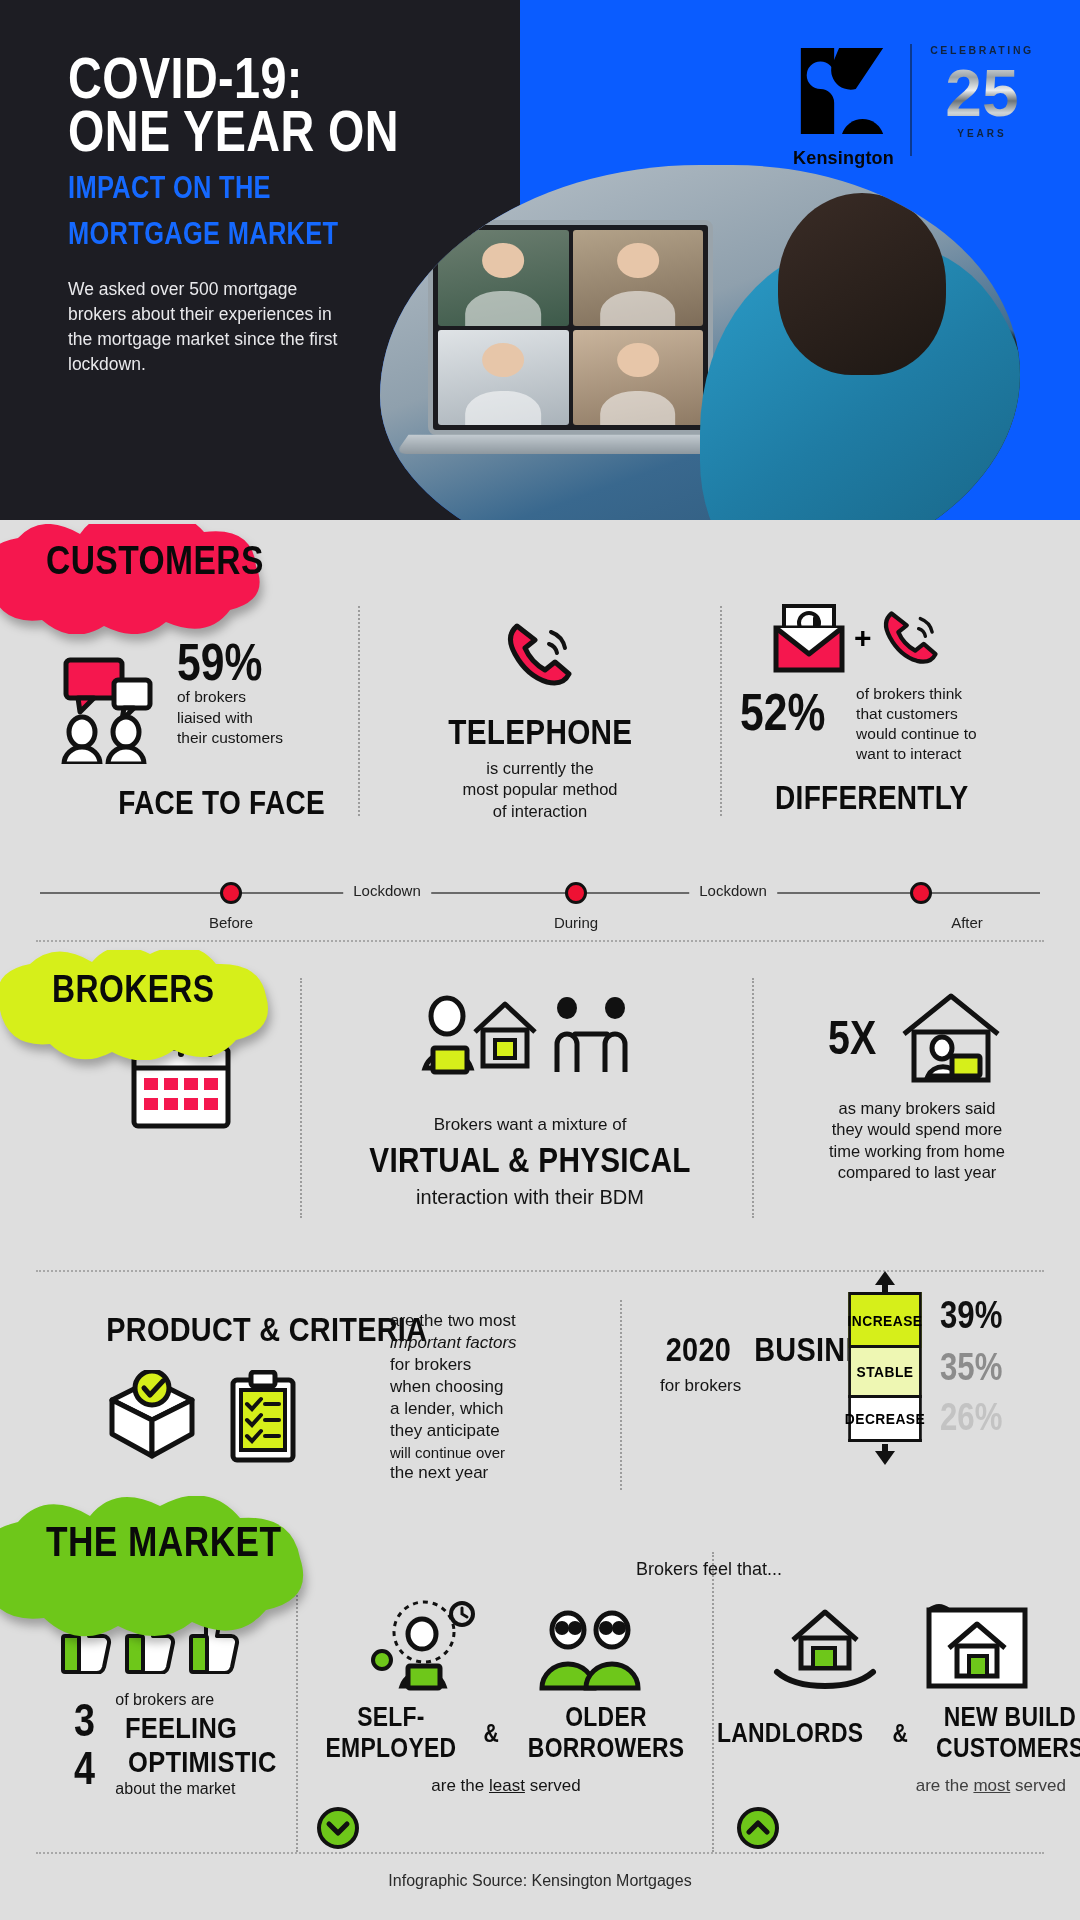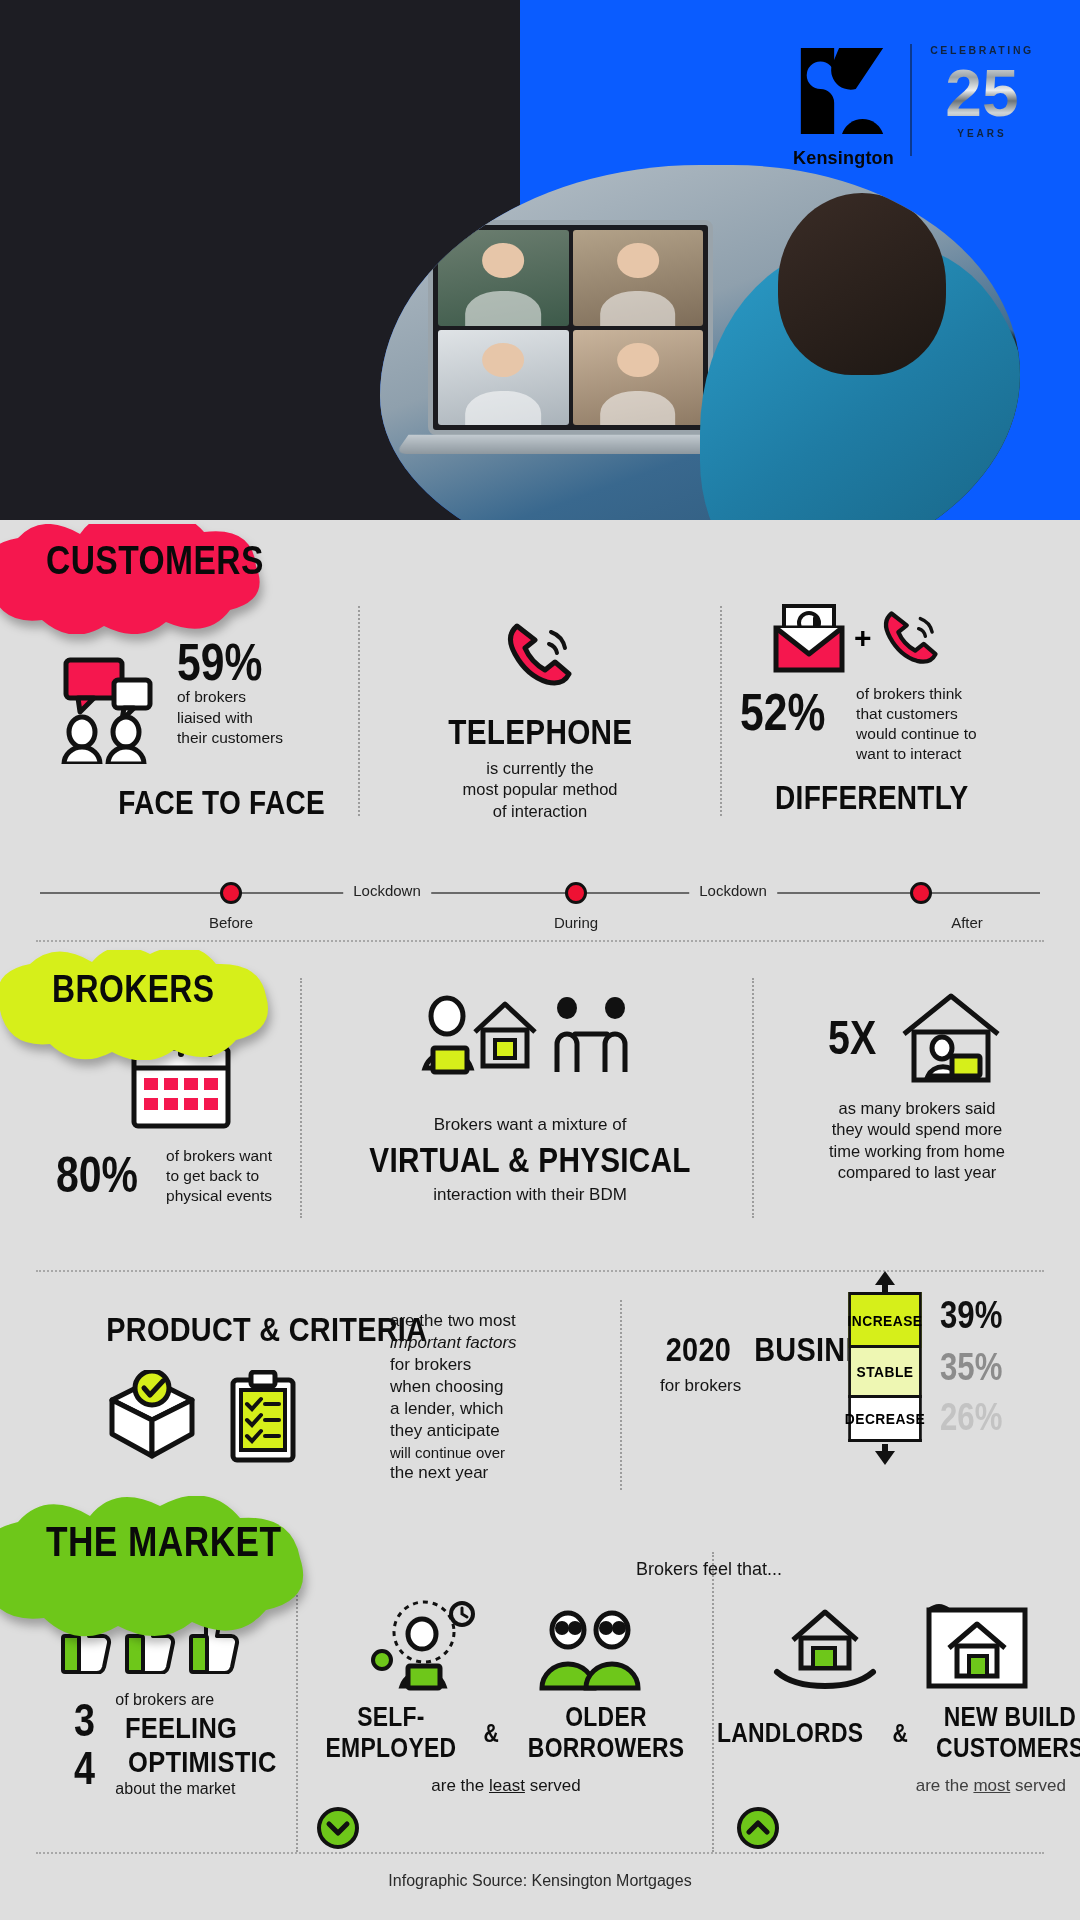--- a/index.html
+++ b/index.html
@@ -148,20 +148,27 @@
         <div class="vc a"></div>
         <div class="vc b"></div>
         <div class="vc c"></div>
         <div class="vc d"></div>
       </div>
       <div class="laptop-base"></div>
       <div class="person"></div>
       <div class="person-head"></div>
     </div>
 
+    <div class="title-wrap">
+      <div class="t1">COVID-19:</div>
+      <div class="t1">ONE YEAR ON</div>
+      <div class="t2">IMPACT ON THE</div>
+      <div class="t2">MORTGAGE MARKET</div>
+      <div class="t-sub">We asked over 500 mortgage brokers about their experiences in the mortgage market since the first lockdown.</div>
+    </div>
 
     <div class="logo-wrap">
       <svg class="logo-k" viewBox="0 0 100 100">
         <path fill="#000" d="M8 6 h34 v28 a14 14 0 1 0 -14 14 a14 14 0 0 1 14 14 v32 h-34 z"></path>
         <path fill="#000" d="M47 6 h45 l-28 42 a20 20 0 0 1 -22 -30 z"></path>
         <path fill="#000" d="M50 94 a22 22 0 0 1 42 0 z"></path>
       </svg>
       <div class="logo-name">Kensington</div>
     </div>
     <div class="logo-div"></div>
@@ -274,47 +281,39 @@
           <rect x="16" y="42" width="14" height="12"></rect>
             <rect x="36" y="42" width="14" height="12"></rect>
           <rect x="56" y="42" width="14" height="12"></rect>
             <rect x="76" y="42" width="14" height="12"></rect>
           <rect x="16" y="62" width="14" height="12"></rect>
             <rect x="36" y="62" width="14" height="12"></rect>
           <rect x="56" y="62" width="14" height="12"></rect>
             <rect x="76" y="62" width="14" height="12"></rect>
         </g>
       </svg>
-      <div style="display:flex;align-items:center;gap:10px;margin-top:16px;">
-        <div class="stat-num" style="font-size:50px;">80%</div>
-        <div>
-          <div class="stat-text">of brokers want</div>
-          <div class="stat-text">to get back to</div>
-          <div class="stat-text">physical events</div>
-        </div>
-      </div>
     </div>
 
     <div style="position:absolute;left:320px;top:50px;width:420px;text-align:center;">
       <svg style="width:230px;height:96px;margin:0 auto;" viewBox="0 0 230 96">
         <ellipse cx="32" cy="26" rx="16" ry="18" fill="#fff" stroke="#111" stroke-width="5"></ellipse>
         <path d="M10 78 a24 22 0 0 1 46 0 z" fill="#fff" stroke="#111" stroke-width="5"></path>
         <rect x="18" y="58" width="34" height="24" rx="2" fill="#d6ef1a" stroke="#111" stroke-width="5"></rect>
         <path d="M60 42 l30 -28 l30 28" fill="none" stroke="#111" stroke-width="5" stroke-linejoin="round"></path>
         <rect x="68" y="40" width="44" height="36" fill="none" stroke="#111" stroke-width="5"></rect>
         <rect x="80" y="50" width="20" height="18" fill="#d6ef1a" stroke="#111" stroke-width="4"></rect>
         <ellipse cx="152" cy="18" rx="10" ry="11" fill="#111"></ellipse>
         <path d="M142 82 v-28 a10 10 0 0 1 20 0 v28" fill="none" stroke="#111" stroke-width="5"></path>
         <ellipse cx="200" cy="18" rx="10" ry="11" fill="#111"></ellipse>
         <path d="M190 82 v-28 a10 10 0 0 1 20 0 v28" fill="none" stroke="#111" stroke-width="5"></path>
         <path d="M160 44 l32 0" stroke="#111" stroke-width="5" stroke-linecap="round"></path>
       </svg>
       <div class="stat-text" style="font-size:17px;margin-top:28px;">Brokers want a mixture of</div>
       <div class="big-cap" style="font-size:35px;margin-top:4px;">VIRTUAL &amp; PHYSICAL</div>
-      <div class="stat-text" style="font-size:17px;margin-top:4px;">interaction with their BDM</div>
+      <div class="stat-text" style="font-size:20px;margin-top:4px;">interaction with their BDM</div>
     </div>
 
     <div style="position:absolute;left:772px;top:50px;width:290px;text-align:center;">
       <div style="display:flex;align-items:center;justify-content:center;gap:10px;">
         <div class="stat-num" style="font-size:48px;">5X</div>
         <svg style="width:110px;height:96px;" viewBox="0 0 110 96">
           <path d="M8 44 l47 -38 l47 38" fill="none" stroke="#111" stroke-width="5" stroke-linejoin="round"></path>
           <rect x="18" y="42" width="74" height="48" fill="none" stroke="#111" stroke-width="5"></rect>
           <ellipse cx="46" cy="58" rx="10" ry="11" fill="#fff" stroke="#111" stroke-width="5"></ellipse>
           <path d="M32 86 a16 14 0 0 1 30 0 z" fill="#fff" stroke="#111" stroke-width="5"></path>

